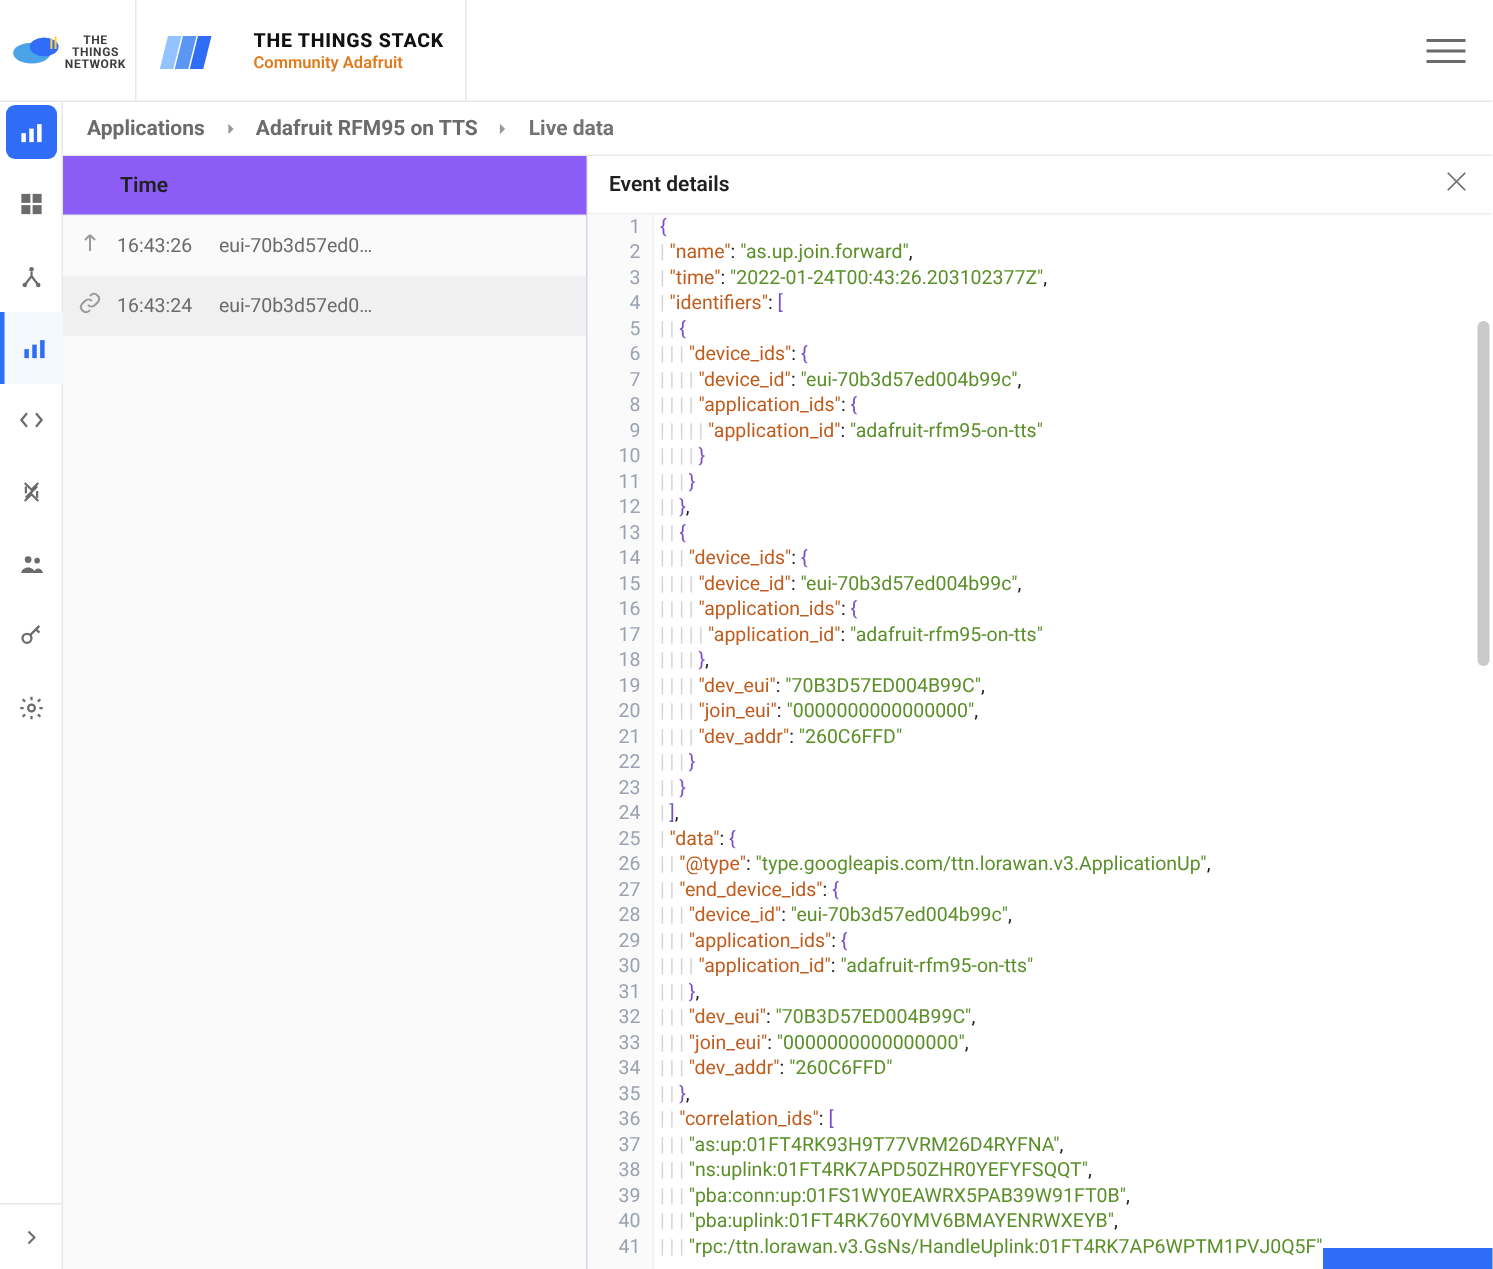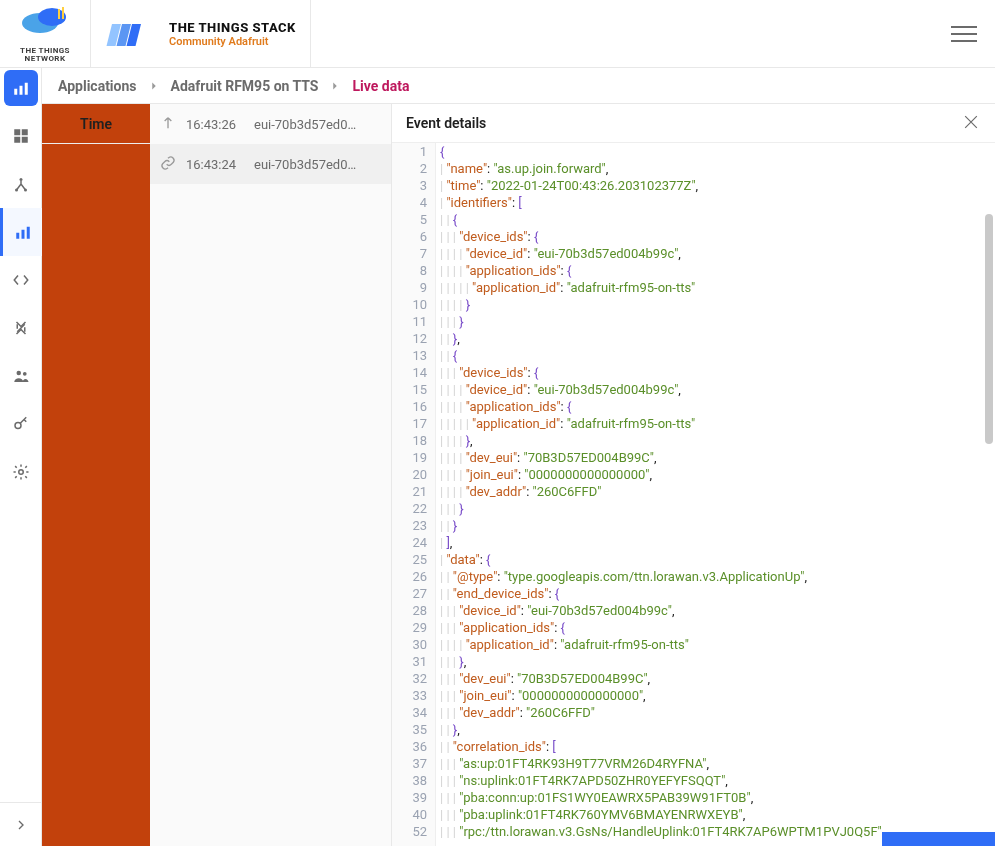--- a/index.html
+++ b/index.html
@@ -1,19 +1,19 @@
 <!DOCTYPE html>
 <html><head>
 <meta charset="utf-8">
 <style>
 * { margin:0; padding:0; box-sizing:border-box; font-family: -apple-system, BlinkMacSystemFont, "Segoe UI", Roboto, sans-serif; }
 html, body { width:995px; height:846px; overflow:hidden; background:#fff; color:#202020; }
 
 .header { height:68px; display:flex; align-items:center; border-bottom:1px solid #e8e8e8; padding:0 18px 0 6px; }
-.logo-ttn { width:78px; height:58px; display:flex; flex-direction:column; align-items:center; justify-content:space-between; }
+.logo-ttn { width:78px; height:58px; display:flex; flex-direction:row; align-items:center; justify-content:space-between; }
 .logo-ttn svg { width:54px; height:32px; }
 .logo-ttn-text { font-size:8px; font-weight:700; letter-spacing:0.4px; color:#3c3c3c; text-align:center; line-height:1; margin-top:2px;}
 .logo-tts { margin-left:6px; border-left:1px solid #e8e8e8; border-right:1px solid #e8e8e8; height:68px; display:flex; align-items:center; padding:0 14px; gap:20px; }
 .logo-tts svg { width:44px; height:28px; }
 .logo-tts-title { font-size:13px; font-weight:800; letter-spacing:0.5px; color:#111; }
 .logo-tts-sub { font-size:11px; font-weight:600; color:#e07b1d; }
 .hamburger { margin-left:auto; display:flex; flex-direction:column; gap:5px; cursor:pointer; }
 .hamburger span { width:26px; height:2px; background:#6b6b6b; display:block; }
 
 .wrap { display:flex; height:778px; }
@@ -22,26 +22,26 @@
 .side-icon.first { height:36px; margin-top:2px; margin-bottom:6px; background:#2f6df6; color:#fff; border-radius:6px; width:34px; margin-left:4px; }
 .side-icon.active { border-left:3px solid #2f6df6; color:#2f6df6; background:#f4f8ff; }
 .side-icon svg { width:18px; height:18px; fill:currentColor; }
 .side-spacer { flex:1; }
 .side-expand { height:44px; border-top:1px solid #e8e8e8; display:flex; align-items:center; justify-content:center; color:#6b6b6b; cursor:pointer; }
 .side-expand svg { width:16px; height:16px; fill:currentColor; }
 
 .main { flex:1; display:flex; flex-direction:column; }
 .crumbs { height:36px; border-bottom:1px solid #e8e8e8; display:flex; align-items:center; padding:0 16px; gap:10px; font-size:14px; color:#6b6b6b; }
 .crumbs .c { cursor:pointer;font-weight:bold; }
-.crumbs .c.current { color:#be185d; }
+.crumbs .c.current { color:#737373; }
 .crumbs svg { width:14px; height:14px; fill:#9a9a9a; }
 
 .content { flex:1; display:flex; overflow:hidden; }
 
-.list-pane { width:350px; border-right:1px solid #e8e8e8; display:flex; flex-direction:row; background:#c2410c; }
+.list-pane { width:350px; border-right:1px solid #e8e8e8; display:flex; flex-direction:column; background:#8b5cf6; }
 .list-head { height:40px; display:flex; align-items:center; padding:0 10px; font-weight:600; font-size:14px; color:#202020; border-bottom:1px solid #eee; }
 .list-head .th-time { width:88px; text-align:center; }
 .list-head .th-entity { flex:1; padding-left:6px; }
 .rows { flex:1; overflow:auto; background:#fafafa; }
 .row { height:40px; display:flex; align-items:center; padding:0 10px; gap:10px; font-size:13px; cursor:pointer; color:#6b6b6b;justify-content:center; }
 .row.sel { background:#f0f0f0; }
 .row svg { width:16px; height:16px; fill:#9a9a9a; flex:none; }
 .row .t { width:58px; font-variant-numeric:tabular-nums; font-size:13px; }
 .row .e { flex:1; white-space:nowrap; overflow:hidden; text-overflow:ellipsis; }
 
@@ -249,21 +249,21 @@
               <div>31</div>
               <div>32</div>
               <div>33</div>
               <div>34</div>
               <div>35</div>
               <div>36</div>
               <div>37</div>
               <div>38</div>
               <div>39</div>
               <div>40</div>
-              <div>52</div>
+              <div>41</div>
             </div>
           <div class="src" id="src"><span class="b">{</span>
 <span class="guide">| </span><span class="k">"name"</span><span class="p">: </span><span class="s">"as.up.join.forward"</span><span class="p">,</span>
 <span class="guide">| </span><span class="k">"time"</span><span class="p">: </span><span class="s">"2022-01-24T00:43:26.203102377Z"</span><span class="p">,</span>
 <span class="guide">| </span><span class="k">"identifiers"</span><span class="p">: </span><span class="b">[</span>
 <span class="guide">| </span><span class="guide">| </span><span class="b">{</span>
 <span class="guide">| </span><span class="guide">| </span><span class="guide">| </span><span class="k">"device_ids"</span><span class="p">: </span><span class="b">{</span>
 <span class="guide">| </span><span class="guide">| </span><span class="guide">| </span><span class="guide">| </span><span class="k">"device_id"</span><span class="p">: </span><span class="s">"eui-70b3d57ed004b99c"</span><span class="p">,</span>
 <span class="guide">| </span><span class="guide">| </span><span class="guide">| </span><span class="guide">| </span><span class="k">"application_ids"</span><span class="p">: </span><span class="b">{</span>
 <span class="guide">| </span><span class="guide">| </span><span class="guide">| </span><span class="guide">| </span><span class="guide">| </span><span class="k">"application_id"</span><span class="p">: </span><span class="s">"adafruit-rfm95-on-tts"</span>

